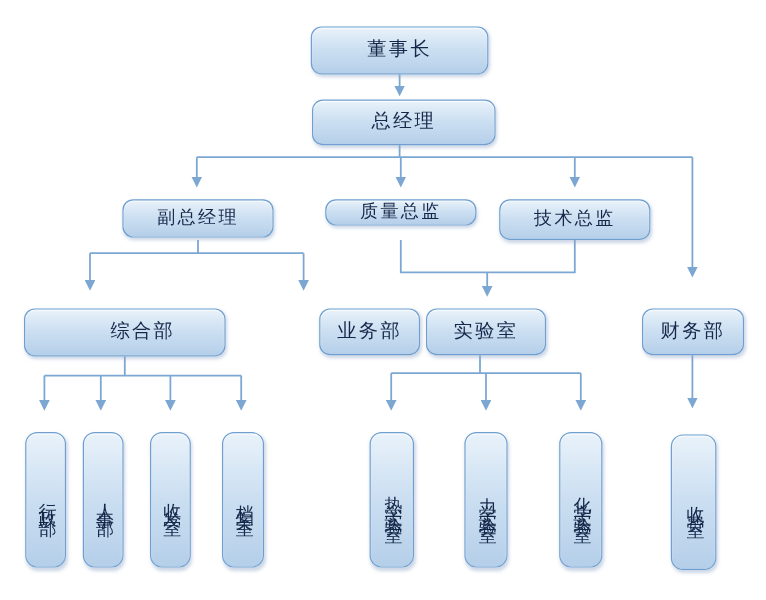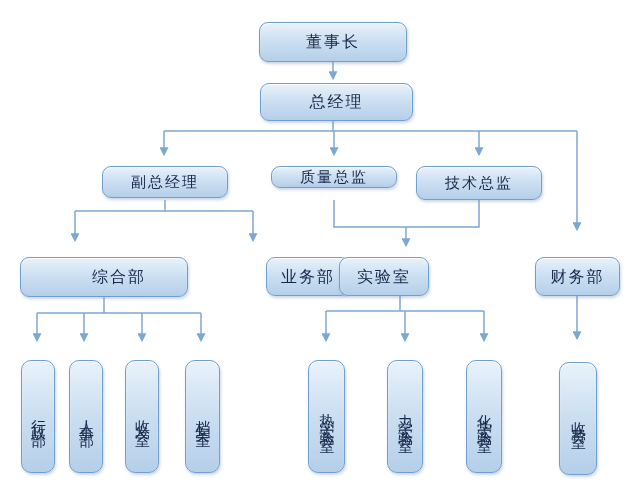--- a/index.html
+++ b/index.html
@@ -33,21 +33,21 @@
     border-radius:10px;
   }
   
   .n-chairman {left:259px;top:22px; width:148px;height:40px;}
   .n-gm       {left:260px;top:83px; width:153px;height:38px;}
   .n-dgm      {left:102px;top:166px;width:126px;height:32px;font-size:15px;}
   .n-quality  {left:271px;top:166px;width:126px;height:22px;font-size:15px;}
   .n-tech     {left:416px;top:166px;width:126px;height:34px;font-size:15px;}
   .n-general  {left:20px; top:257px;width:168px;height:40px;padding-left:30px;}
   .n-business {left:228px;top:257px;width:84px; height:39px;margin-left:38px;}
-  .n-lab      {left:339px;top:257px;width:90px; height:39px;}
+  .n-lab      {left:355px;top:257px;width:100px; height:39px;}
   .n-finance  {left:535px;top:257px;width:85px; height:39px;}
   .n-admin    {left:21px; top:360px;width:34px; height:113px;}
   .n-hr       {left:69px; top:360px;width:34px; height:113px;}
   .n-mail     {left:125px;top:360px;width:34px; height:113px;}
   .n-archives {left:185px;top:360px;width:35px; height:113px;}
   .n-thermal  {left:308px;top:360px;width:37px; height:113px;}
   .n-mechanics{left:387px;top:360px;width:36px; height:113px;}
   .n-chemistry{left:466px;top:360px;width:36px; height:113px;}
   .n-fee      {left:559px;top:362px;width:38px; height:113px;}
 </style>

